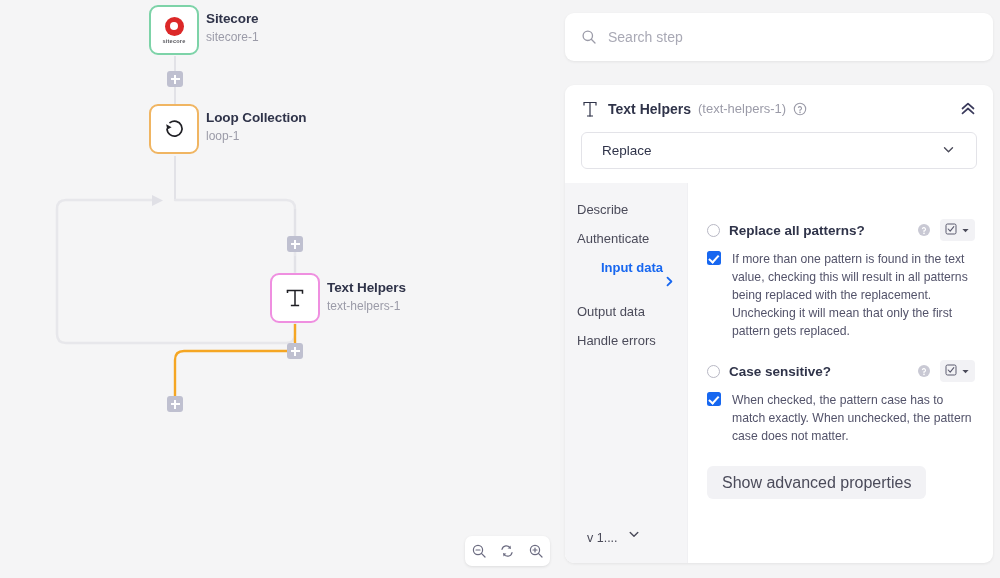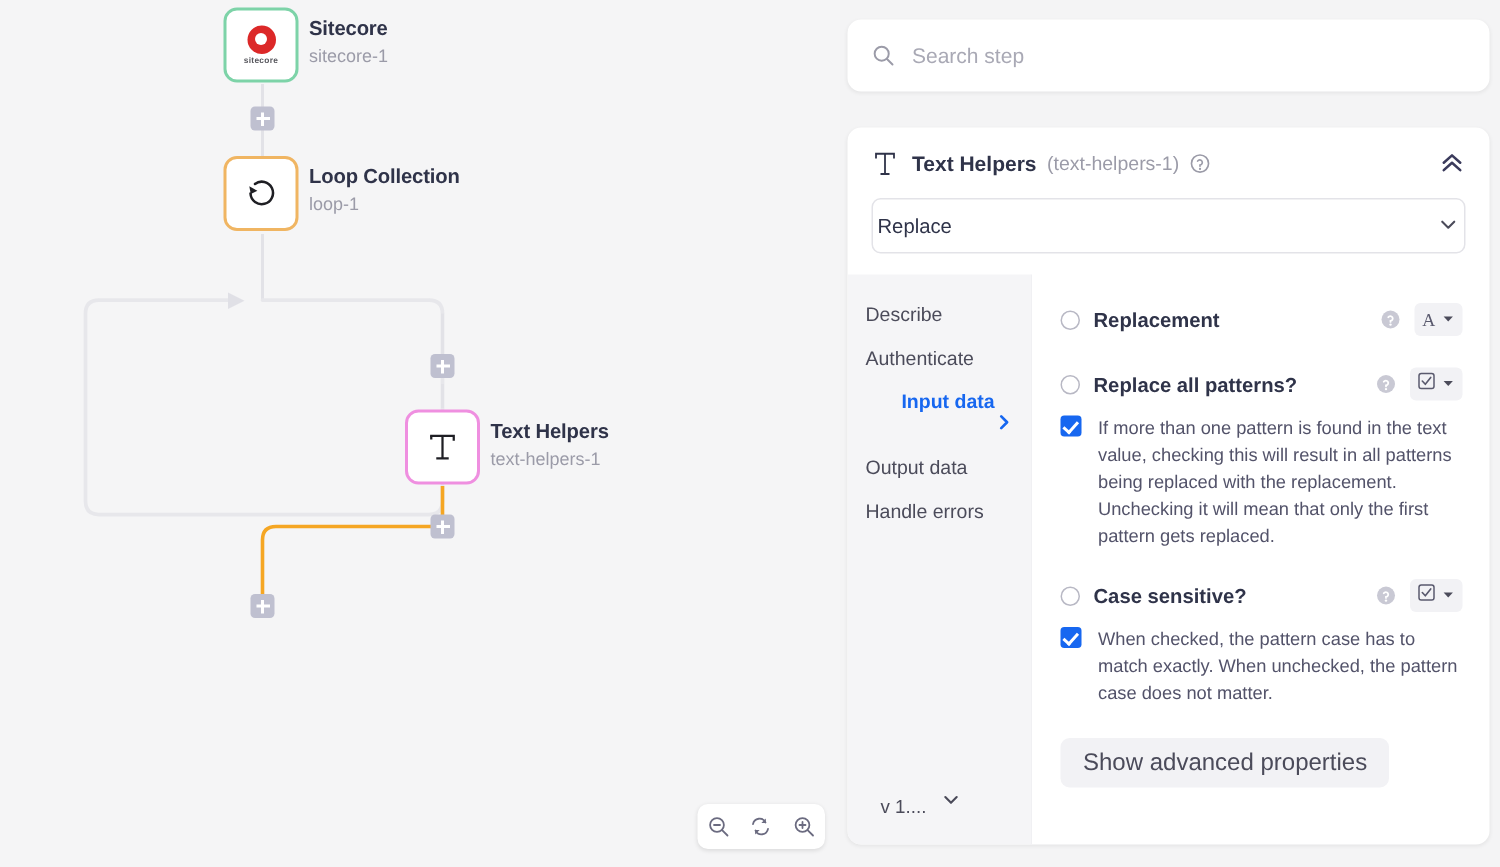--- a/index.html
+++ b/index.html
@@ -115,21 +115,21 @@
   }
   .t-icon { width: 18px; margin-right: 9px; display:flex; justify-content:center; }
   #step-name { font-size: 14px; font-weight: bold; color: #2f3349; }
   #step-id   { font-size: 13px; color: #9b9ba8; margin-left: 7px; }
   .help-icon { margin-left: 7px; cursor: pointer; display:flex; }
   #collapse-btn { margin-left: auto; cursor: pointer; display:flex; }
 
   #action-select {
     margin: 0 16px 14px 16px; height: 37px; flex: none;
     border: 1px solid #e3e3e8; border-radius: 6px;
-    display: flex; align-items: center; padding: 0 3px;
+    display: flex; align-items: center; padding: 0 20px;
     font-size: 13.5px; color: #2f3349; cursor: pointer;
   }
   #action-select .caret { margin-left: auto; }
 
   #step-body { flex: 1; display: flex; min-height: 0; }
 
   #side-nav {
     width: 122px; flex: none; background: #f5f5f7;
     padding: 12px 0 0 12px; display: flex; flex-direction: column;
   }
@@ -364,39 +364,20 @@
                 <path d="M3.2 5.4 L7 9.2 L10.8 5.4" stroke="#4b4b5a" stroke-width="1.4" fill="none" stroke-linecap="round" stroke-linejoin="round"></path>
               </svg>
             </span>
           </div>
         </div>
 
         <div id="fields">
 
           
           <div class="field">
-            <div class="field-head">
-              <span class="radio"></span>
-              <span class="field-label">Replacement</span>
-              <span class="field-help">
-                <svg width="14" height="14" viewBox="0 0 14 14">
-                  <circle cx="7" cy="7" r="6" fill="#c9c9d4"></circle>
-                  <path d="M5.5 5.5 A1.6 1.6 0 1 1 7 7.9 V8.6" stroke="#ffffff" stroke-width="1.2" fill="none" stroke-linecap="round"></path>
-                  <circle cx="7" cy="10.4" r="0.8" fill="#ffffff"></circle>
-                </svg>
-              </span>
-              <span class="type-btn">
-                <span class="ta">A</span>
-                <span>
-                  <svg width="9" height="9" viewBox="0 0 9 9">
-                      <path d="M1.4 3 L4.5 6.3 L7.6 3 Z" fill="#4b4b5a"></path>
-                    </svg>
-                </span>
-              </span>
-            </div>
           </div>
 
           
           <div class="field" style="margin-top:17px;">
             <div class="field-head">
               <span class="radio"></span>
               <span class="field-label">Replace all patterns?</span>
               <span class="field-help">
                 <svg width="14" height="14" viewBox="0 0 14 14">
                   <circle cx="7" cy="7" r="6" fill="#c9c9d4"></circle>

